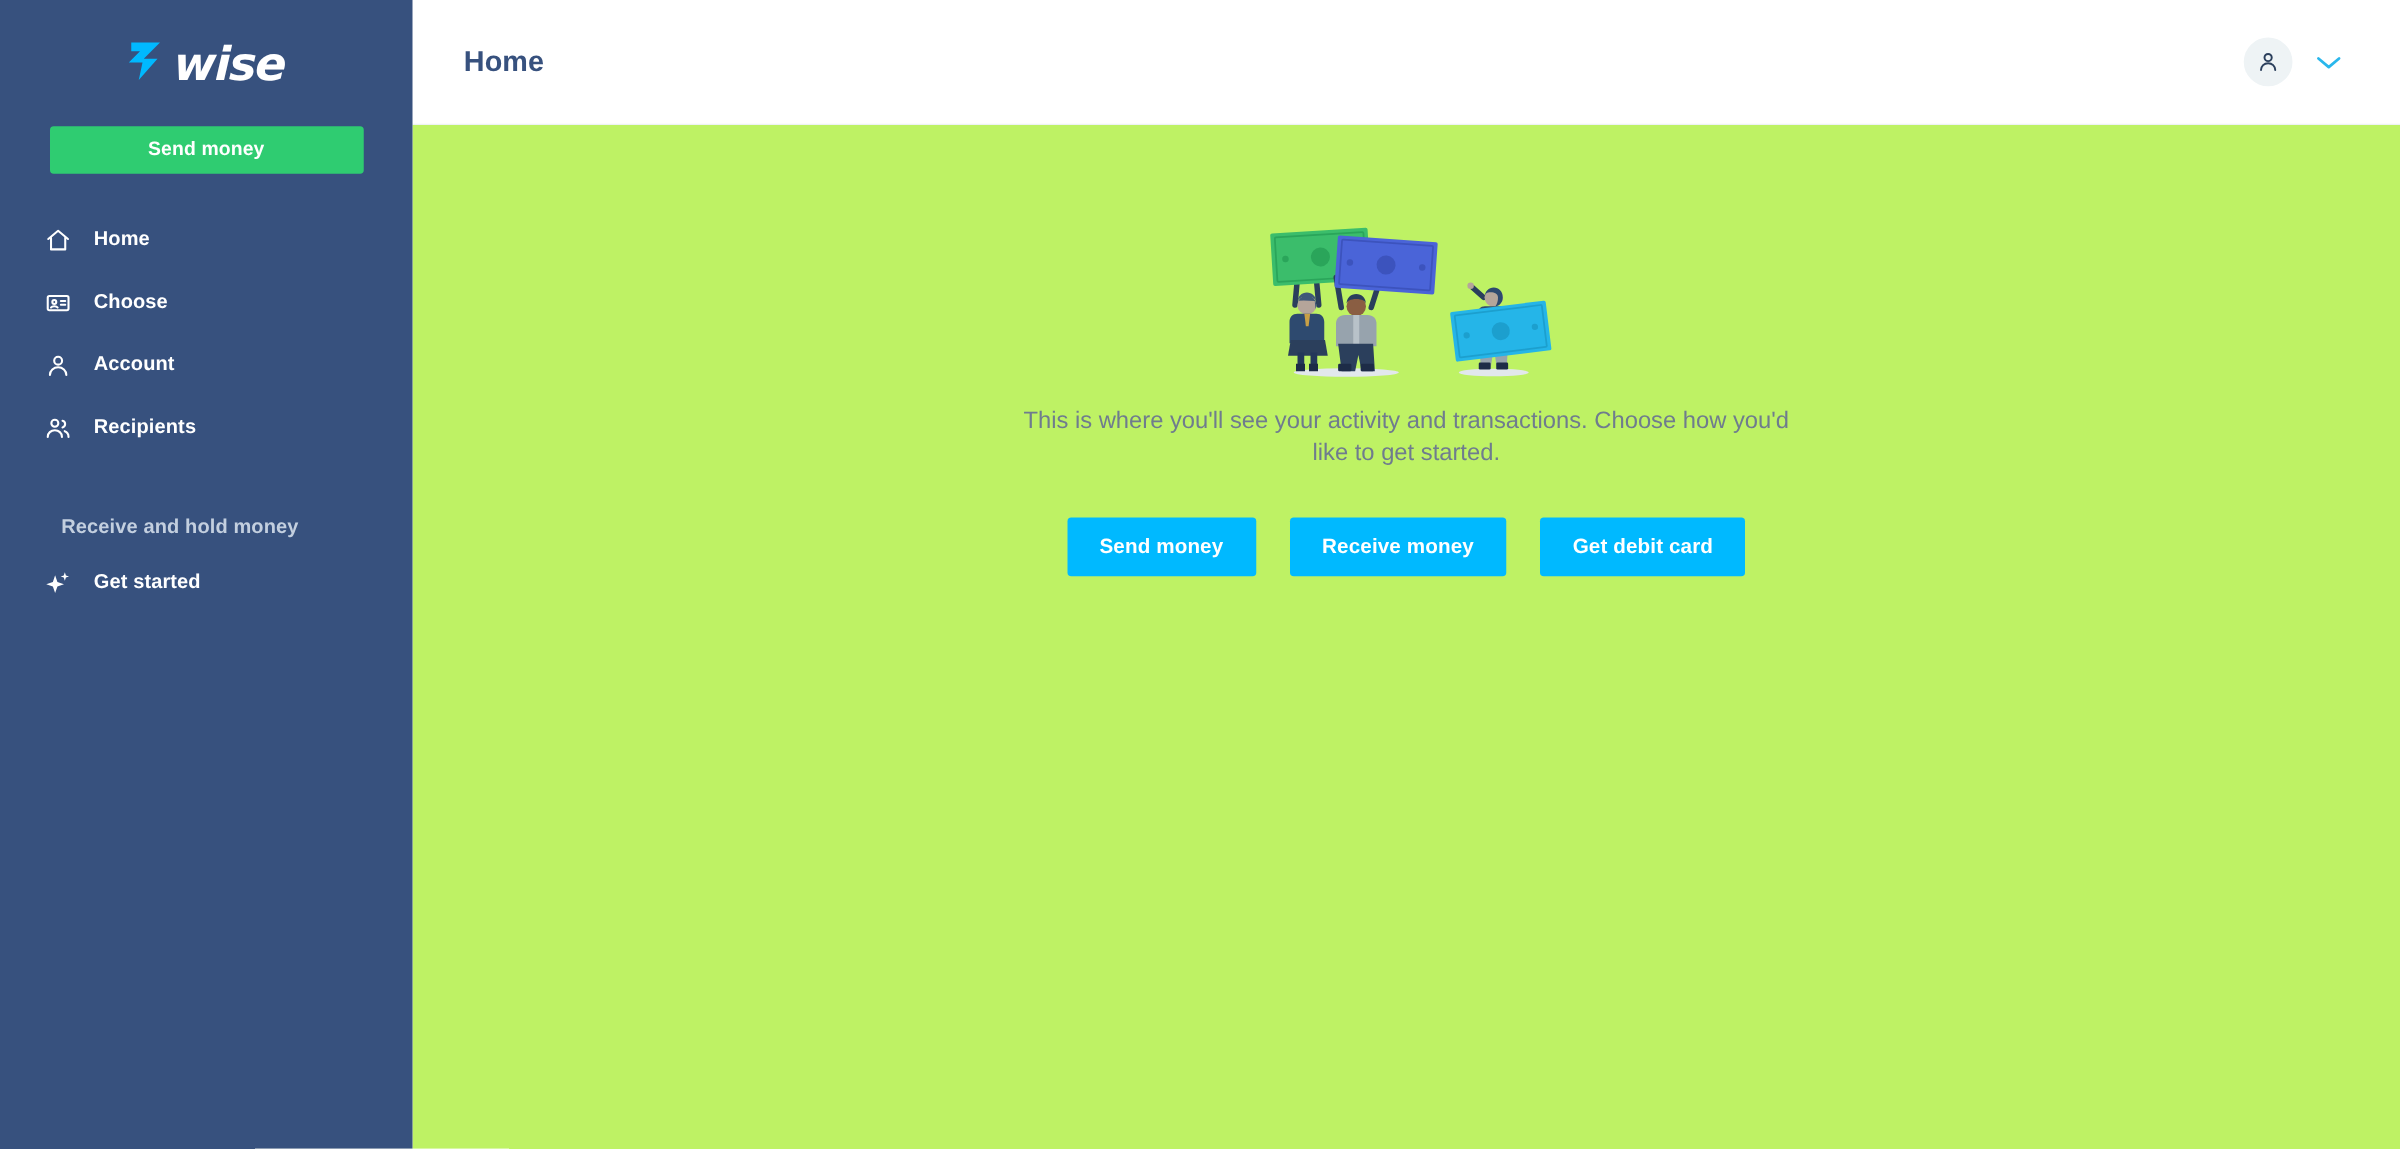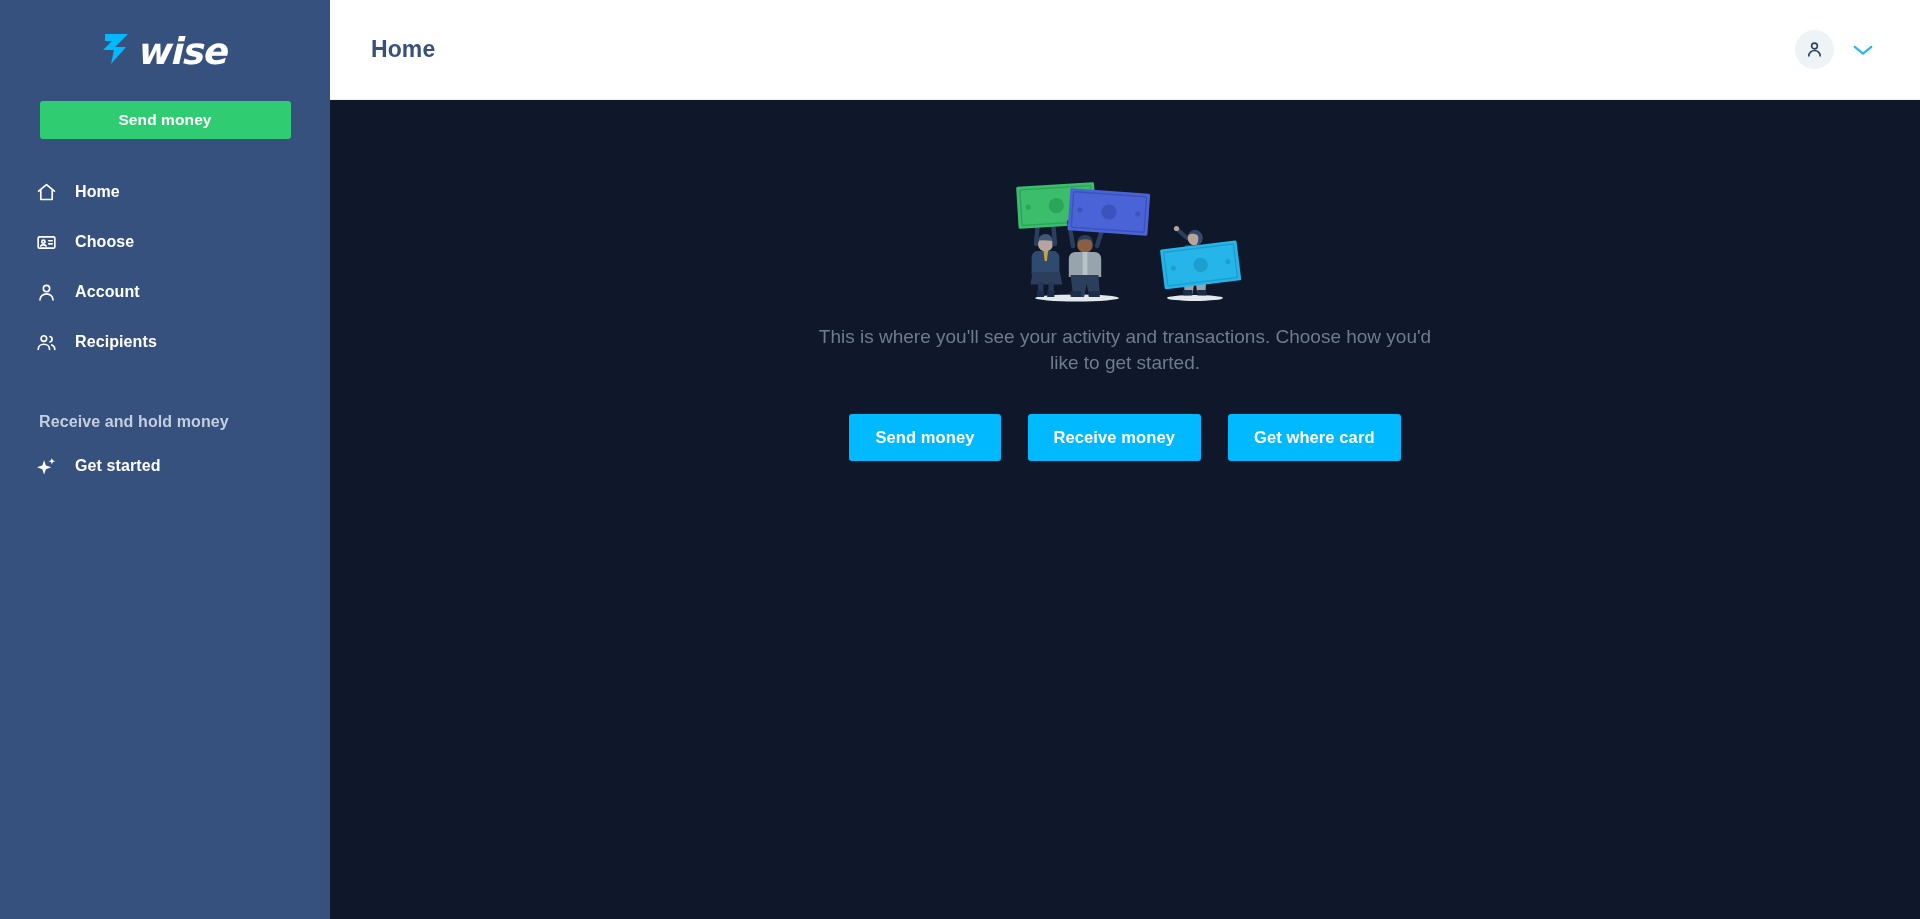--- a/index.html
+++ b/index.html
@@ -91,21 +91,21 @@
     margin-right: 16px;
   }
   .nav-label {
     font-size: 16px;
     font-weight: bold;
     color: #ffffff;
     letter-spacing: 0.1px;
   }
 
   .nav-section-title {
-    padding-left: 39px;
+    padding-left: 49px;
     margin-top: 46px;
     margin-bottom: 10px;
     font-size: 16px;
     font-weight: bold;
     color: #c3cfdf;
     letter-spacing: 0.1px;
   }
 
   
   .main {
@@ -150,21 +150,21 @@
   .chevron-btn {
     display: flex;
     align-items: center;
     justify-content: center;
     cursor: pointer;
     padding: 4px;
   }
 
   .content {
     flex: 1 1 auto;
-    background: #0f172a;
+    background: #bef264;
     display: flex;
     justify-content: center;
     overflow: hidden;
   }
   .empty-state {
     width: 700px;
     margin-top: 72px;
     text-align: center;
   }
   .illustration {
@@ -387,20 +387,20 @@
               <circle cx="221" cy="93" r="2.5" fill="#1c9fce"></circle>
             </g>
           </g>
         </svg>
 
         <p class="empty-text">This is where you'll see your activity and transactions. Choose how you'd like to get started.</p>
 
         <div class="actions">
           <button class="action-btn">Send money</button>
           <button class="action-btn">Receive money</button>
-          <button class="action-btn">Get where card</button>
+          <button class="action-btn">Get debit card</button>
         </div>
 
       </div>
     </section>
 
   </div>
 </div>
 
 </body></html>

